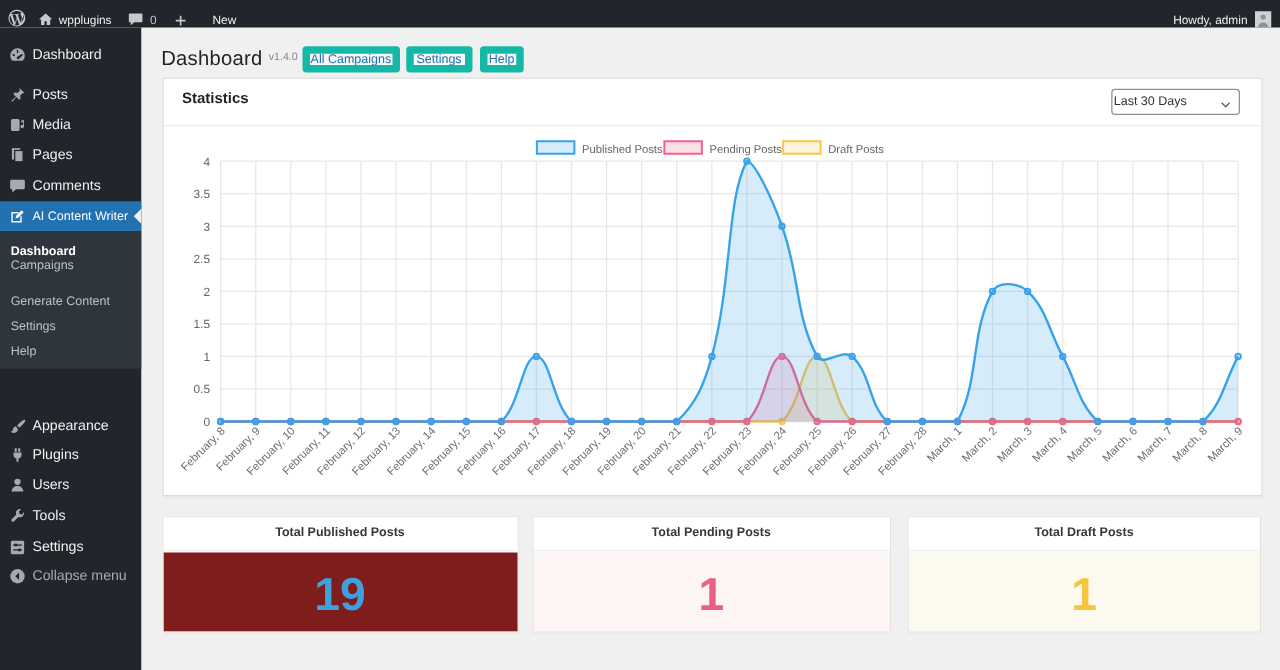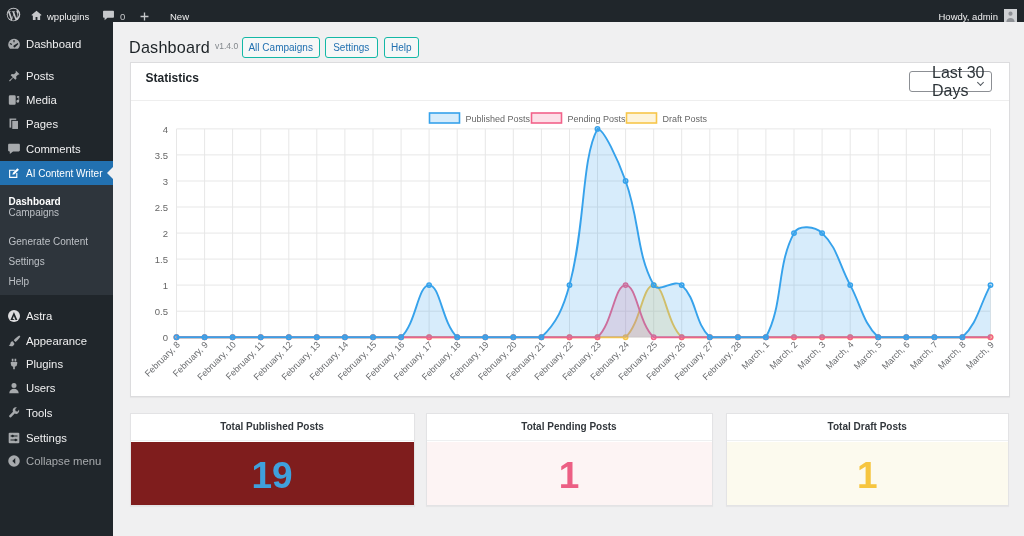--- a/index.html
+++ b/index.html
@@ -11,25 +11,25 @@
 .mi{position:absolute;left:0;width:113px;height:24px;display:flex;align-items:center;color:#f0f0f1;font-size:11.3px;white-space:nowrap}
 .mi .ic{width:14px;height:14px;margin-left:6.5px;margin-right:5.5px;flex:none;display:flex;align-items:center;justify-content:center}
 .mi .ic svg{display:block}
 .sub{position:absolute;left:0;width:113px;background:#2e353c}
 .si{position:absolute;left:8.5px;font-size:10px;color:#bdc1c6;white-space:nowrap;line-height:11px}
 #aihl{position:absolute;left:0;width:113px;height:24px;background:#2271b1}
 #aiarrow{position:absolute;left:107px;width:0;height:0;border-top:6px solid transparent;border-bottom:6px solid transparent;border-right:6px solid #f0f0f1}
 #content{position:absolute;left:113px;top:22px;width:911px;height:514px;background:#f0f0f1}
 h1{position:absolute;left:16px;top:16.8px;font-size:16.2px;line-height:16px;font-weight:400;color:#1d2327;letter-spacing:0.2px}
 #ver{font-size:8.5px;color:#82878c;font-weight:400;letter-spacing:0;position:relative;top:-3.5px;margin-left:5px}
-.btn{position:absolute;top:15px;height:20.5px;border:1px solid #14b8a6;border-radius:3px;background:#f6f7f7;color:#2271b1;font-size:10px;display:flex;align-items:center;justify-content:center}
+.btn{position:absolute;top:15px;height:20.5px;border:6px solid #14b8a6;border-radius:3px;background:#f6f7f7;color:#2271b1;font-size:10px;display:flex;align-items:center;justify-content:center}
 #panel{position:absolute;left:16.5px;top:40px;width:880px;height:335px;background:#fff;border:1px solid #dcdcde;box-shadow:0 1px 1px rgba(0,0,0,.04)}
 #phead{position:absolute;left:0;top:0;width:100%;height:38px;border-bottom:1px solid #eee}
 #phead b{position:absolute;left:15px;top:8.5px;font-size:12px;line-height:12px;color:#1d2327}
-#sel{position:absolute;right:16.5px;top:8px;width:83px;height:21px;background:#fff;border:1px solid #8c8f94;border-radius:3px;font-size:16px;color:#2c3338;display:flex;align-items:center;padding-left:22px}
+#sel{position:absolute;right:16.5px;top:8px;width:103px;height:21px;background:#fff;border:1px solid #8c8f94;border-radius:3px;font-size:10px;color:#2c3338;display:flex;align-items:center;padding-left:1px}
 #sel .ch{position:absolute;right:8px;top:7.5px;width:5px;height:5px;border-right:1.4px solid #50575e;border-bottom:1.4px solid #50575e;transform:rotate(45deg)}
 #chartwrap{position:absolute;left:-1px;top:-1px;width:880px;height:335px}
 .card{position:absolute;top:390.5px;height:93px;background:#fff;border:1px solid #e3e3e5;box-shadow:0 1px 1px rgba(0,0,0,.04)}
 .card .ch2{height:27px;border-bottom:1px solid #eef0f1;display:flex;align-items:center;justify-content:center;font-size:10px;font-weight:bold;color:#32373c;background:#fff}
 .card .cb{position:absolute;left:0;top:28px;right:0;bottom:0;display:flex;align-items:center;justify-content:center;font-size:37px;font-weight:bold;padding-top:6px}
 </style>
 </head>
 <body>
 <div id="content">
   <h1>Dashboard<span id="ver">v1.4.0</span></h1>
@@ -337,29 +337,20 @@
         </svg>
       </span>
       <span>Comments</span>
     </div>
     <div class="sub" style="top:163px;height:110px"></div>
     <div class="si" style="top:174px;font-weight:bold;color:#fff">Dashboard</div>
     <div class="si" style="top:185px;font-weight:normal;color:#bdc1c6">Campaigns</div>
     <div class="si" style="top:213.5px;font-weight:normal;color:#bdc1c6">Generate Content</div>
     <div class="si" style="top:233.5px;font-weight:normal;color:#bdc1c6">Settings</div>
     <div class="si" style="top:253.5px;font-weight:normal;color:#bdc1c6">Help</div>
-    <div class="mi" style="top:281.7px;color:#f0f0f1">
-      <span class="ic">
-        <svg width="14" height="14" viewBox="0 0 20 20">
-          <circle cx="10" cy="10" r="8.6" fill="#dcdcde"></circle>
-          <path d="M9.9 4.2l4.9 11.4h-2.7L9.8 10l-1.7 4.2 2 .4.6 1H4.9z" fill="#1d2327"></path>
-        </svg>
-      </span>
-      <span>Astra</span>
-    </div>
     <div class="mi" style="top:306.6px;color:#f0f0f1">
       <span class="ic">
         <svg width="14" height="14" viewBox="0 0 20 20">
           <path fill="#a7aaad" d="M17.6 2.2c-2.7 1.5-6.3 4.7-8 6.9l2.5 2.5c2.3-1.7 5.5-5.3 7-8zM8.4 10.2c-1.9-.1-3.3 1.2-3.5 3-.2 1.6-.9 2.4-2.5 3 1.1 1 2.5 1.5 3.9 1.4 2.2-.2 4-1.7 4.3-3.8z"></path>
         </svg>
       </span>
       <span>Appearance</span>
     </div>
     <div class="mi" style="top:330px;color:#f0f0f1">
       <span class="ic">

